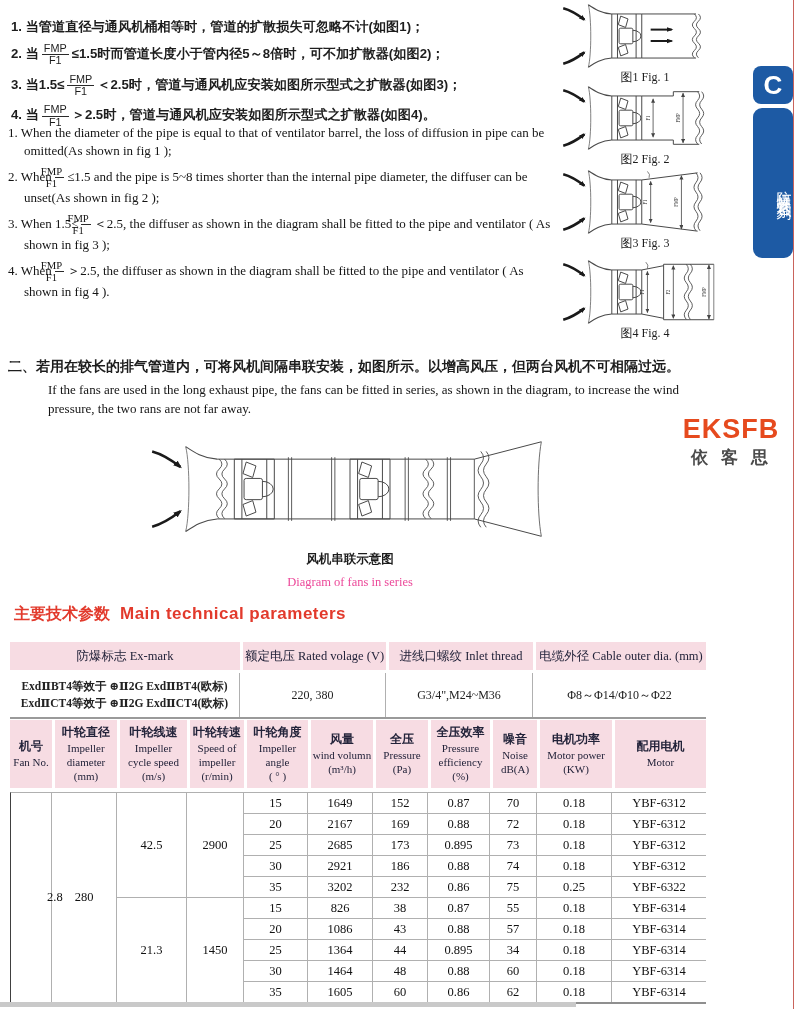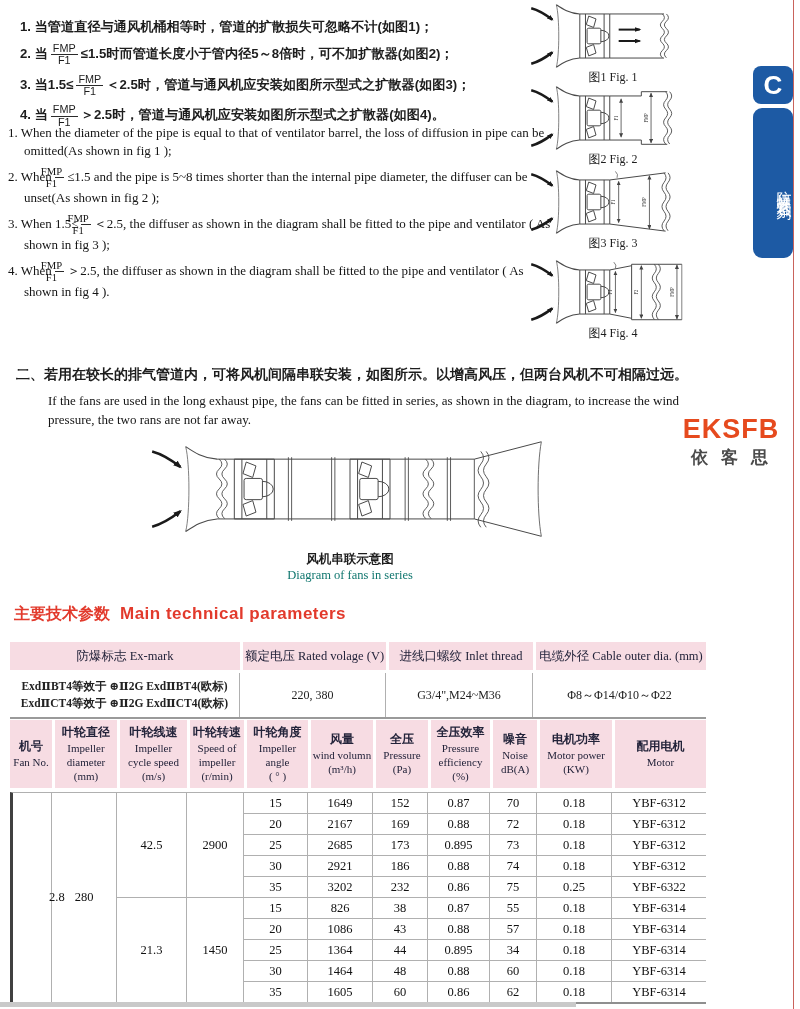--- a/index.html
+++ b/index.html
@@ -6,62 +6,62 @@
   .page{position:relative;width:800px;height:1009px;background:#fff;overflow:hidden;
         font-family:"Liberation Serif","DejaVu Serif",serif;color:#222;}
   .pre{white-space:pre-line;}
 
   
   .red-edge{position:absolute;left:793px;top:0;width:1px;height:1009px;background:#c9635c;}
 
   
   .zh-list{position:absolute;left:8px;top:18px;width:530px;font-size:13.2px;font-weight:600;
            font-family:"Liberation Sans","DejaVu Sans",sans-serif;color:#1d1d1d;}
-  .zh-list p{margin:0 0 7px 12px;line-height:1.35;}
+  .zh-list p{margin:0 0 7px 3px;line-height:1.35;}
   .en-list{position:absolute;left:8px;top:124px;width:545px;font-size:13px;color:#141414;}
   .en-list p{margin:0 0 5px 0;line-height:1.42;padding-left:16px;text-indent:-16px;}
   .frac{display:inline-block;vertical-align:-0.55em;text-align:center;line-height:1.05;
         font-size:0.82em;margin:0 3px;font-weight:normal;}
   .frac .num{display:block;border-bottom:1px solid #2a2a2a;padding:0 2px;}
   .frac .den{display:block;}
 
   
-  .fig{position:absolute;left:528px;width:210px;margin:0;}
+  .fig{position:absolute;left:560px;width:210px;margin:0;}
   .fig svg{display:block;}
   .figcap{font-size:12px;color:#1d1d1d;text-align:center;width:170px;margin-top:1px;}
   #fig1{top:4px;} #fig2{top:86px;} #fig3{top:170px;} #fig4{top:260px;}
 
   
   .side-tab{position:absolute;left:753px;top:66px;width:40px;}
   .tab-c{width:40px;height:38px;background:#1d5aa4;border-radius:8px;color:#fff;
          font-family:"Liberation Sans","DejaVu Sans",sans-serif;font-weight:bold;font-size:26px;
          display:flex;align-items:center;justify-content:center;}
   .tab-series{width:40px;height:150px;background:#1d5aa4;border-radius:9px;margin-top:4px;
          color:#fff;font-size:15px;letter-spacing:3px;display:flex;justify-content:center;
          padding-top:10px;box-sizing:border-box;writing-mode:vertical-rl;text-orientation:upright;
          font-family:"Liberation Sans","DejaVu Sans",sans-serif;}
 
   
   .sec2{position:absolute;left:8px;top:358px;width:700px;}
-  .sec2-zh{margin:8px;font-size:14px;font-weight:600;color:#1d1d1d;
+  .sec2-zh{margin:0;font-size:14px;font-weight:600;color:#1d1d1d;
            font-family:"Liberation Sans","DejaVu Sans",sans-serif;}
   .sec2-en{margin:5px 0 0 40px;font-size:13px;line-height:1.45;color:#141414;width:640px;}
 
   
   .logo{position:absolute;left:666px;top:416px;width:130px;text-align:center;}
   .logo-latin{font-family:"Liberation Sans","DejaVu Sans",sans-serif;font-weight:bold;
               font-size:27px;color:#e64a1e;letter-spacing:1px;line-height:1;}
   .logo-cn{font-size:17px;font-weight:bold;color:#4a4a4a;letter-spacing:13px;margin-top:3px;
            padding-left:10px;}
 
   
   .series-diagram{position:absolute;left:150px;top:436px;width:400px;text-align:center;}
   .cap-zh{font-size:12.5px;font-weight:600;color:#1d1d1d;margin-top:3px;
           font-family:Liberation Serif, serif;}
-  .cap-en{font-size:12.5px;color:#0f766e;}
+  .cap-en{font-size:12.5px;color:#ec4899;margin-top:7px;}
 
   
   .params-heading{position:absolute;left:14px;top:604px;margin:0;display:flex;gap:10px;
                   align-items:baseline;}
   .ph-zh{font-family:"Liberation Sans","DejaVu Sans",sans-serif;font-weight:bold;
          font-size:16px;color:#e23a2c;}
   .ph-en{font-family:"Liberation Sans","DejaVu Sans",sans-serif;font-weight:600;
          font-size:17px;color:#e23a2c;letter-spacing:0.5px;}
 
   
@@ -74,21 +74,21 @@
   .t1 td{height:42px;text-align:center;vertical-align:middle;font-size:12px;
          border-right:1px solid #b0b0b0;}
   .t1 td:last-child{border-right:none;}
   .t1 .exmark{font-size:11.5px;line-height:1.5;text-align:center;font-weight:bold;}
   .t2 th{height:64px;border-bottom:4px solid #fff;}
   .th-zh{font-family:"Liberation Sans","DejaVu Sans",sans-serif;font-weight:600;font-size:12px;
          text-align:center;}
   .th-en{font-size:11px;line-height:1.25;text-align:center;margin-top:1px;}
   .t2 td{height:20px;text-align:center;vertical-align:middle;font-size:12.5px;color:#111;
          border-top:1px solid #b0b0b0;border-right:1px solid #b0b0b0;padding:0;}
-  .t2 td.first{border-left:3px solid #404040;padding-left:36px;}
+  .t2 td.first{border-left:1px solid #404040;padding-left:36px;}
   .t2 td:last-child{border-right:none;}
 
   .bottom-band{position:absolute;left:0;top:1002px;width:576px;height:5px;background:#c9c9c9;}
 
   svg line,svg path,svg rect{vector-effect:non-scaling-stroke;}
   .dimtext{font-size:6.5px;fill:#333;font-family:"Liberation Serif","DejaVu Serif",serif;}
 </style>
 </head>
 <body>
 

